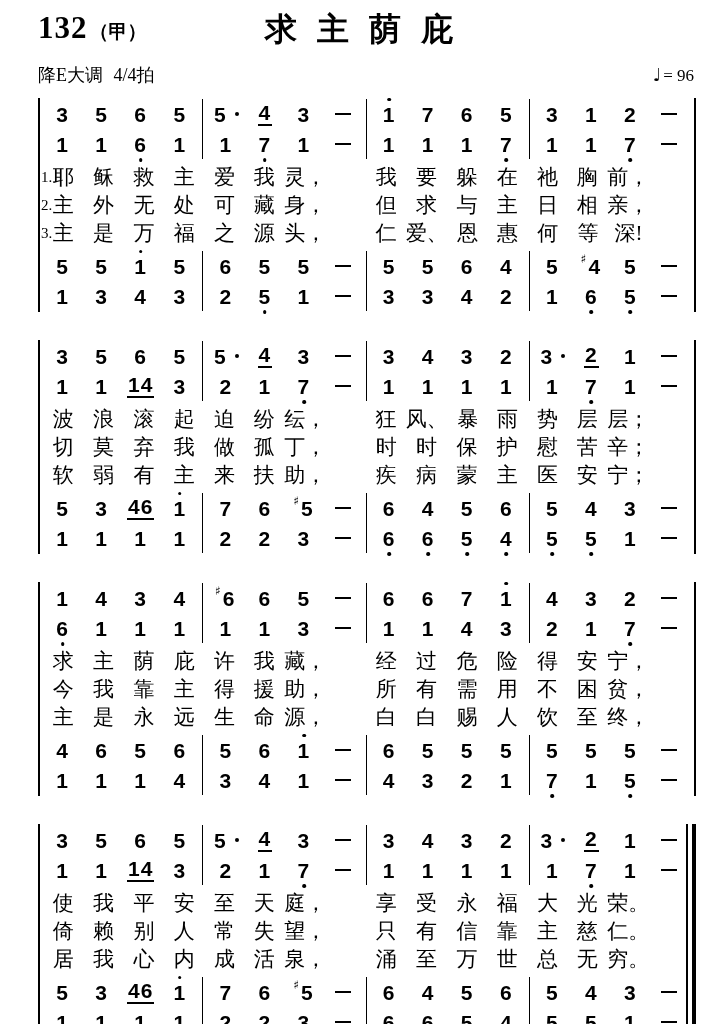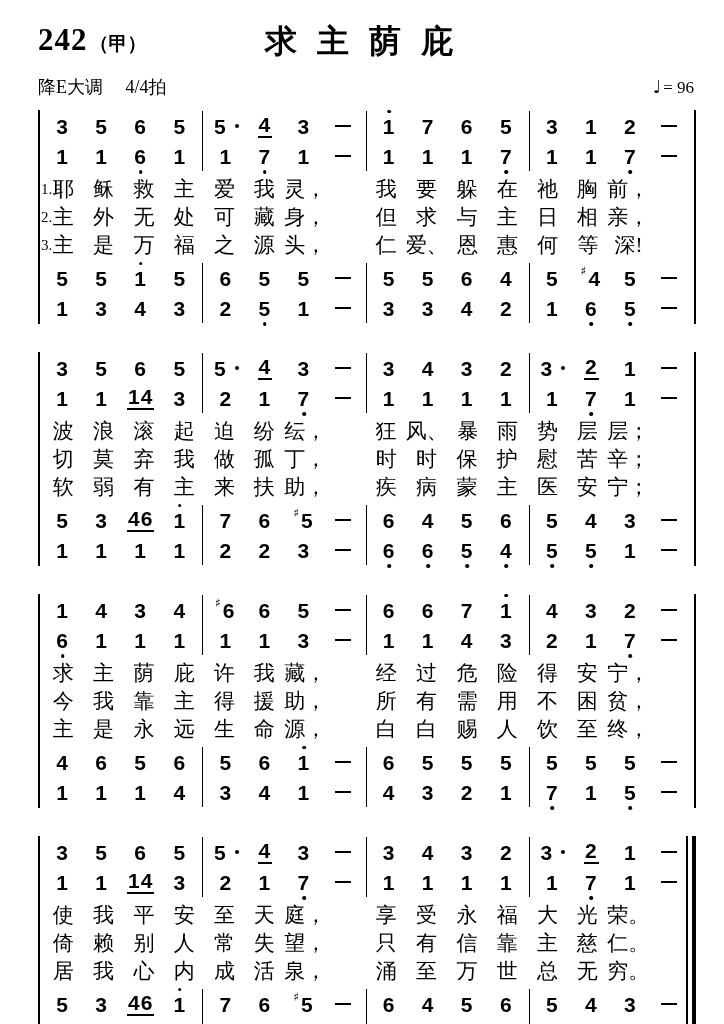--- a/index.html
+++ b/index.html
@@ -3,23 +3,23 @@
 <meta charset="utf-8">
 <style>
   html,body{margin:0;padding:0;background:#ffffff;}
   body{width:724px;height:1024px;overflow:hidden;color:#000;}
   .page{padding-top:8px;}
   
   .title-row{position:relative;height:46px;margin:0 38px;}
   .hymn-num{position:absolute;left:0;top:2px;font-family:"Liberation Serif",serif;}
   .hymn-num b{font-size:31px;font-weight:bold;letter-spacing:1px;}
   .hymn-num .variant{font-size:19px;font-weight:bold;margin-left:2px;}
-  .title{margin:12px;text-align:center;font:bold 32px "Liberation Serif",serif;letter-spacing:6px;}
+  .title{margin:0;text-align:center;font:bold 32px "Liberation Serif",serif;letter-spacing:6px;}
   .meta-row{display:flex;justify-content:space-between;align-items:center;margin:8px 30px 10px 38px;height:26px;font:18px "Liberation Serif",serif;}
-  .time{margin-left:18px;}
+  .time{margin-left:6px;}
   .tempo{font:17px "Liberation Serif",serif;text-align:center;}
   .qnote{font-family:"DejaVu Sans",sans-serif;font-size:18px;margin-right:2px;}
   
   #systems{margin-left:40px;width:652px;}
   .system{position:relative;margin-bottom:28px;}
   .staff-group{display:flex;padding:1px 0;}
   .measure{flex:1;min-width:0;}
   .measure + .measure{border-left:1.6px solid #000;}
   .note-row{display:grid;grid-template-columns:repeat(4,1fr);height:30px;align-items:center;padding:0 3px;}
   .beat{display:flex;justify-content:center;align-items:center;height:100%;}
@@ -44,21 +44,21 @@
   .bar.right{right:-4px;}
   .bar.final-thin{right:4px;}
   .bar.final-thick{right:-4px;width:4.2px;}
 </style>
 </head>
 <body>
 
 <div class="page">
   <div>
     <div class="title-row">
-      <span class="hymn-num"><b>242</b><span class="variant">（甲）</span></span>
+      <span class="hymn-num"><b>132</b><span class="variant">（甲）</span></span>
       <h1 class="title">求 主 荫 庇</h1>
     </div>
     <div class="meta-row">
       <div>
         <span>降E大调</span>
         <span class="time">4/4拍</span>
       </div>
       <div class="tempo">
         <span class="qnote">♩</span><span>= 96</span>
       </div>

